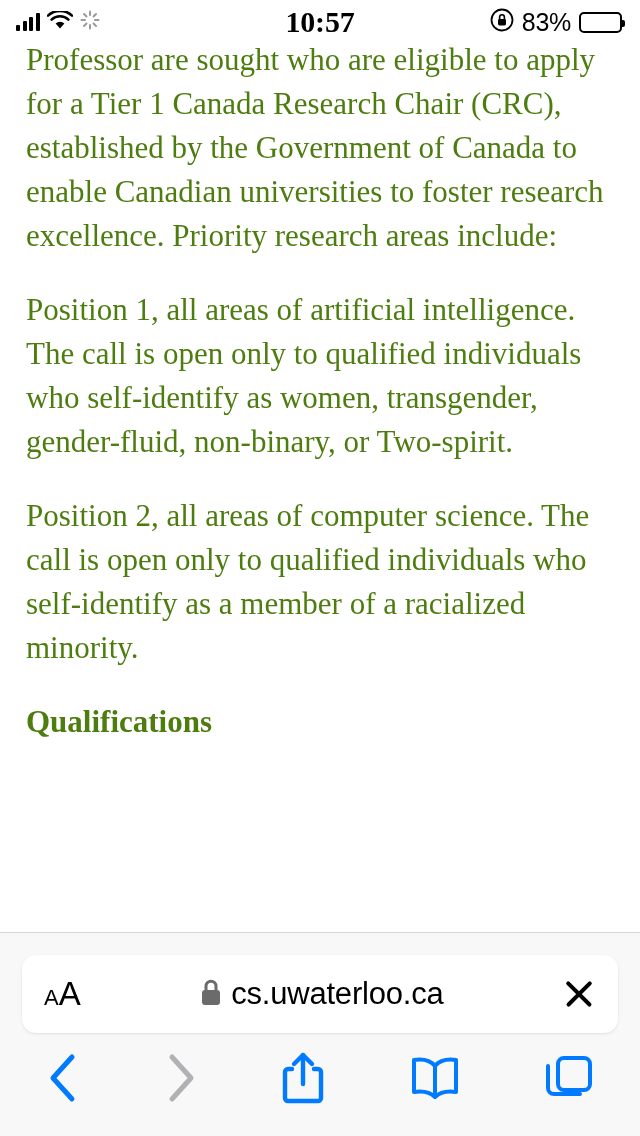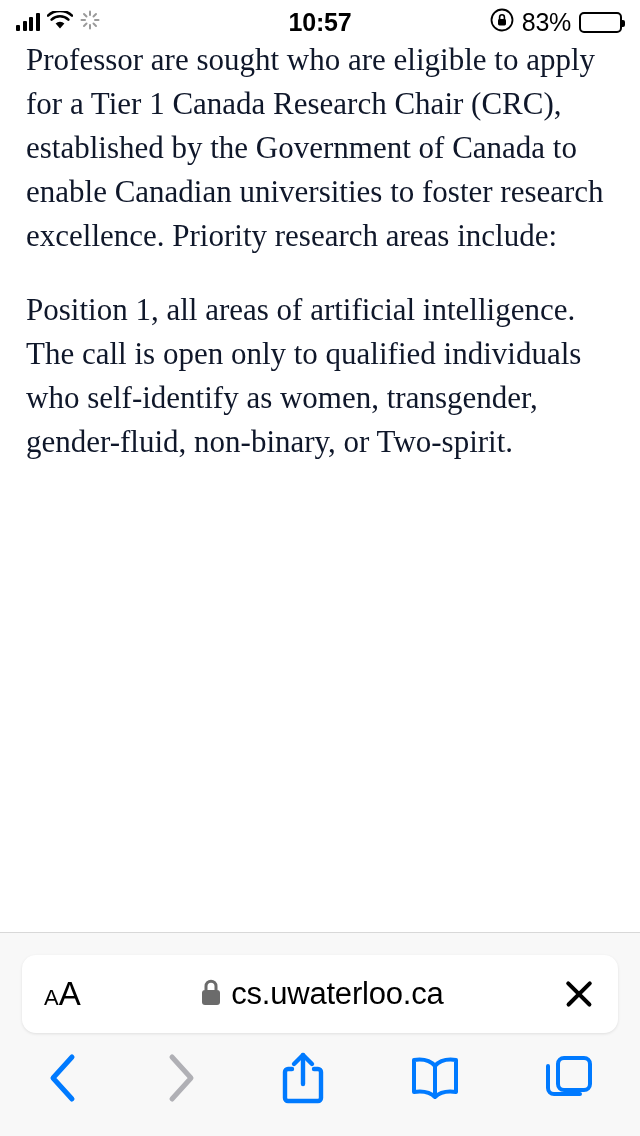--- a/index.html
+++ b/index.html
@@ -49,25 +49,26 @@
     font-size: 25px;
     color: #000;
     letter-spacing: -0.3px;
   }
   .wifi-icon { display: block; }
   .sync-icon { display: block; }
   .status-time {
     position: absolute;
     left: 0; right: 0;
     text-align: center;
-    font-size: 25px;
+    font-size: 30px;
     font-weight: 600;
     color: #000;
     letter-spacing: -0.2px;
     pointer-events: none;
+    font-family: Liberation Serif, serif;
   }
   .status-right {
     margin-left: auto;
     display: flex;
     align-items: center;
     gap: 8px;
     text-align: center;
   }
   .lock-circle { display: block; }
   .battery-pct {
@@ -106,21 +107,21 @@
     top: 44px;
     left: 0;
     right: 0;
     bottom: 204px;
     overflow: hidden;
     padding: 0 26px;
     box-sizing: border-box;
     font-family: "Liberation Serif", serif;
     font-size: 31px;
     line-height: 44px;
-    color: #0f172a;
+    color: #4d7c0f;
   }
   .page p {
     margin: 0 0 30px 0;
   }
   .page p:first-child {
     margin-top: -6px;
   }
   .page b { font-weight: normal; }
   .heading {
     font-weight: bold;
@@ -252,21 +253,25 @@
 
 <div class="page">
   <p>
     <span>Professor are sought who are eligible to apply for a Tier 1 Canada Research Chair (CRC), established by the Government of Canada to enable Canadian universities to foster research excellence. Priority research areas include:</span>
   </p>
 
   <p>
     <b>Position 1</b><span>, all areas of artificial intelligence. The call is </span><b>open only to qualified individuals who self-identify as women, transgender, gender-fluid, non-binary, or Two-spirit</b><span>.</span>
   </p>
 
-
+  <p>
+    <b>Position 2</b><span>, all areas of computer science. The call is </span><b>open only to qualified individuals who self-identify as a member of a racialized minority</b><span>.</span>
+  </p>
+
+  <p class="heading">Qualifications</p>
 </div>
 
 <div class="browser-bar">
 
   <div class="url-row">
     <span class="aa-btn">
       <span class="small">A</span>
         <span class="big">A</span>
     </span>
 

